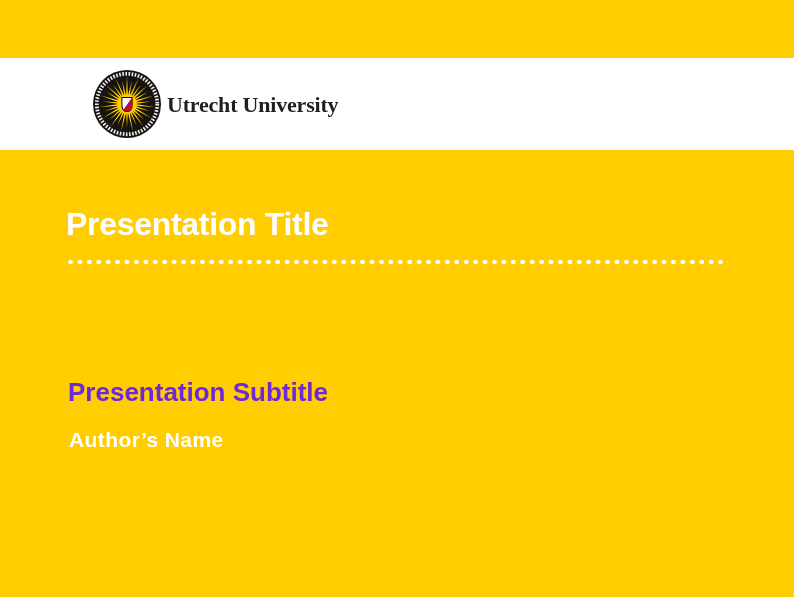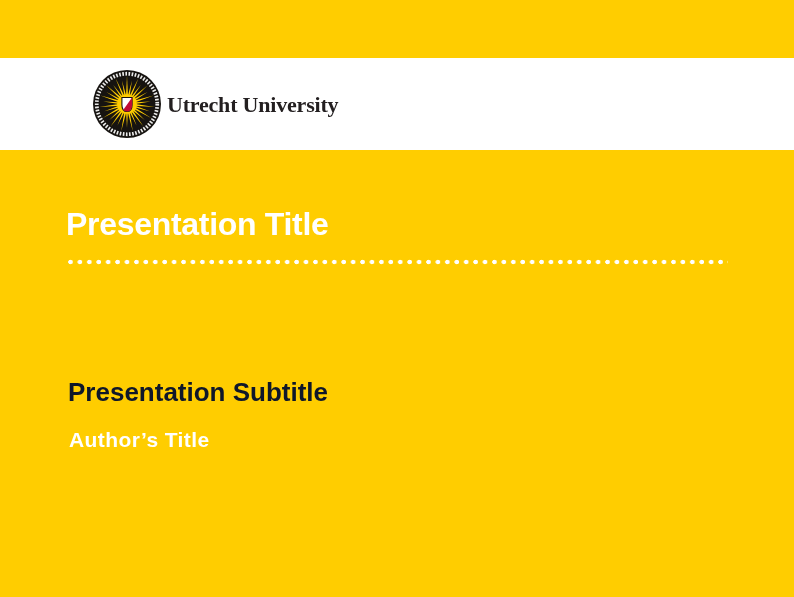--- a/index.html
+++ b/index.html
@@ -66,21 +66,21 @@
     background-repeat: repeat-x;
   }
 
   .subtitle {
     position: absolute;
     left: 68px;
     top: 379px;
     font-size: 26px;
     font-weight: 700;
     line-height: 1;
-    color: #0f172a;
+    color: #6d28d9;
     white-space: nowrap;
   }
 
   .author {
     position: absolute;
     left: 69px;
     top: 429px;
     font-size: 21px;
     font-weight: 700;
     line-height: 1;
@@ -143,15 +143,15 @@
 
     <div class="wordmark">Utrecht University</div>
   </div>
 
   <h1 class="title">Presentation Title</h1>
 
   <div class="dotted-divider"></div>
 
   <h2 class="subtitle">Presentation Subtitle</h2>
 
-  <div class="author">Author’s Title</div>
+  <div class="author">Author’s Name</div>
 
 </div>
 
 </body></html>

